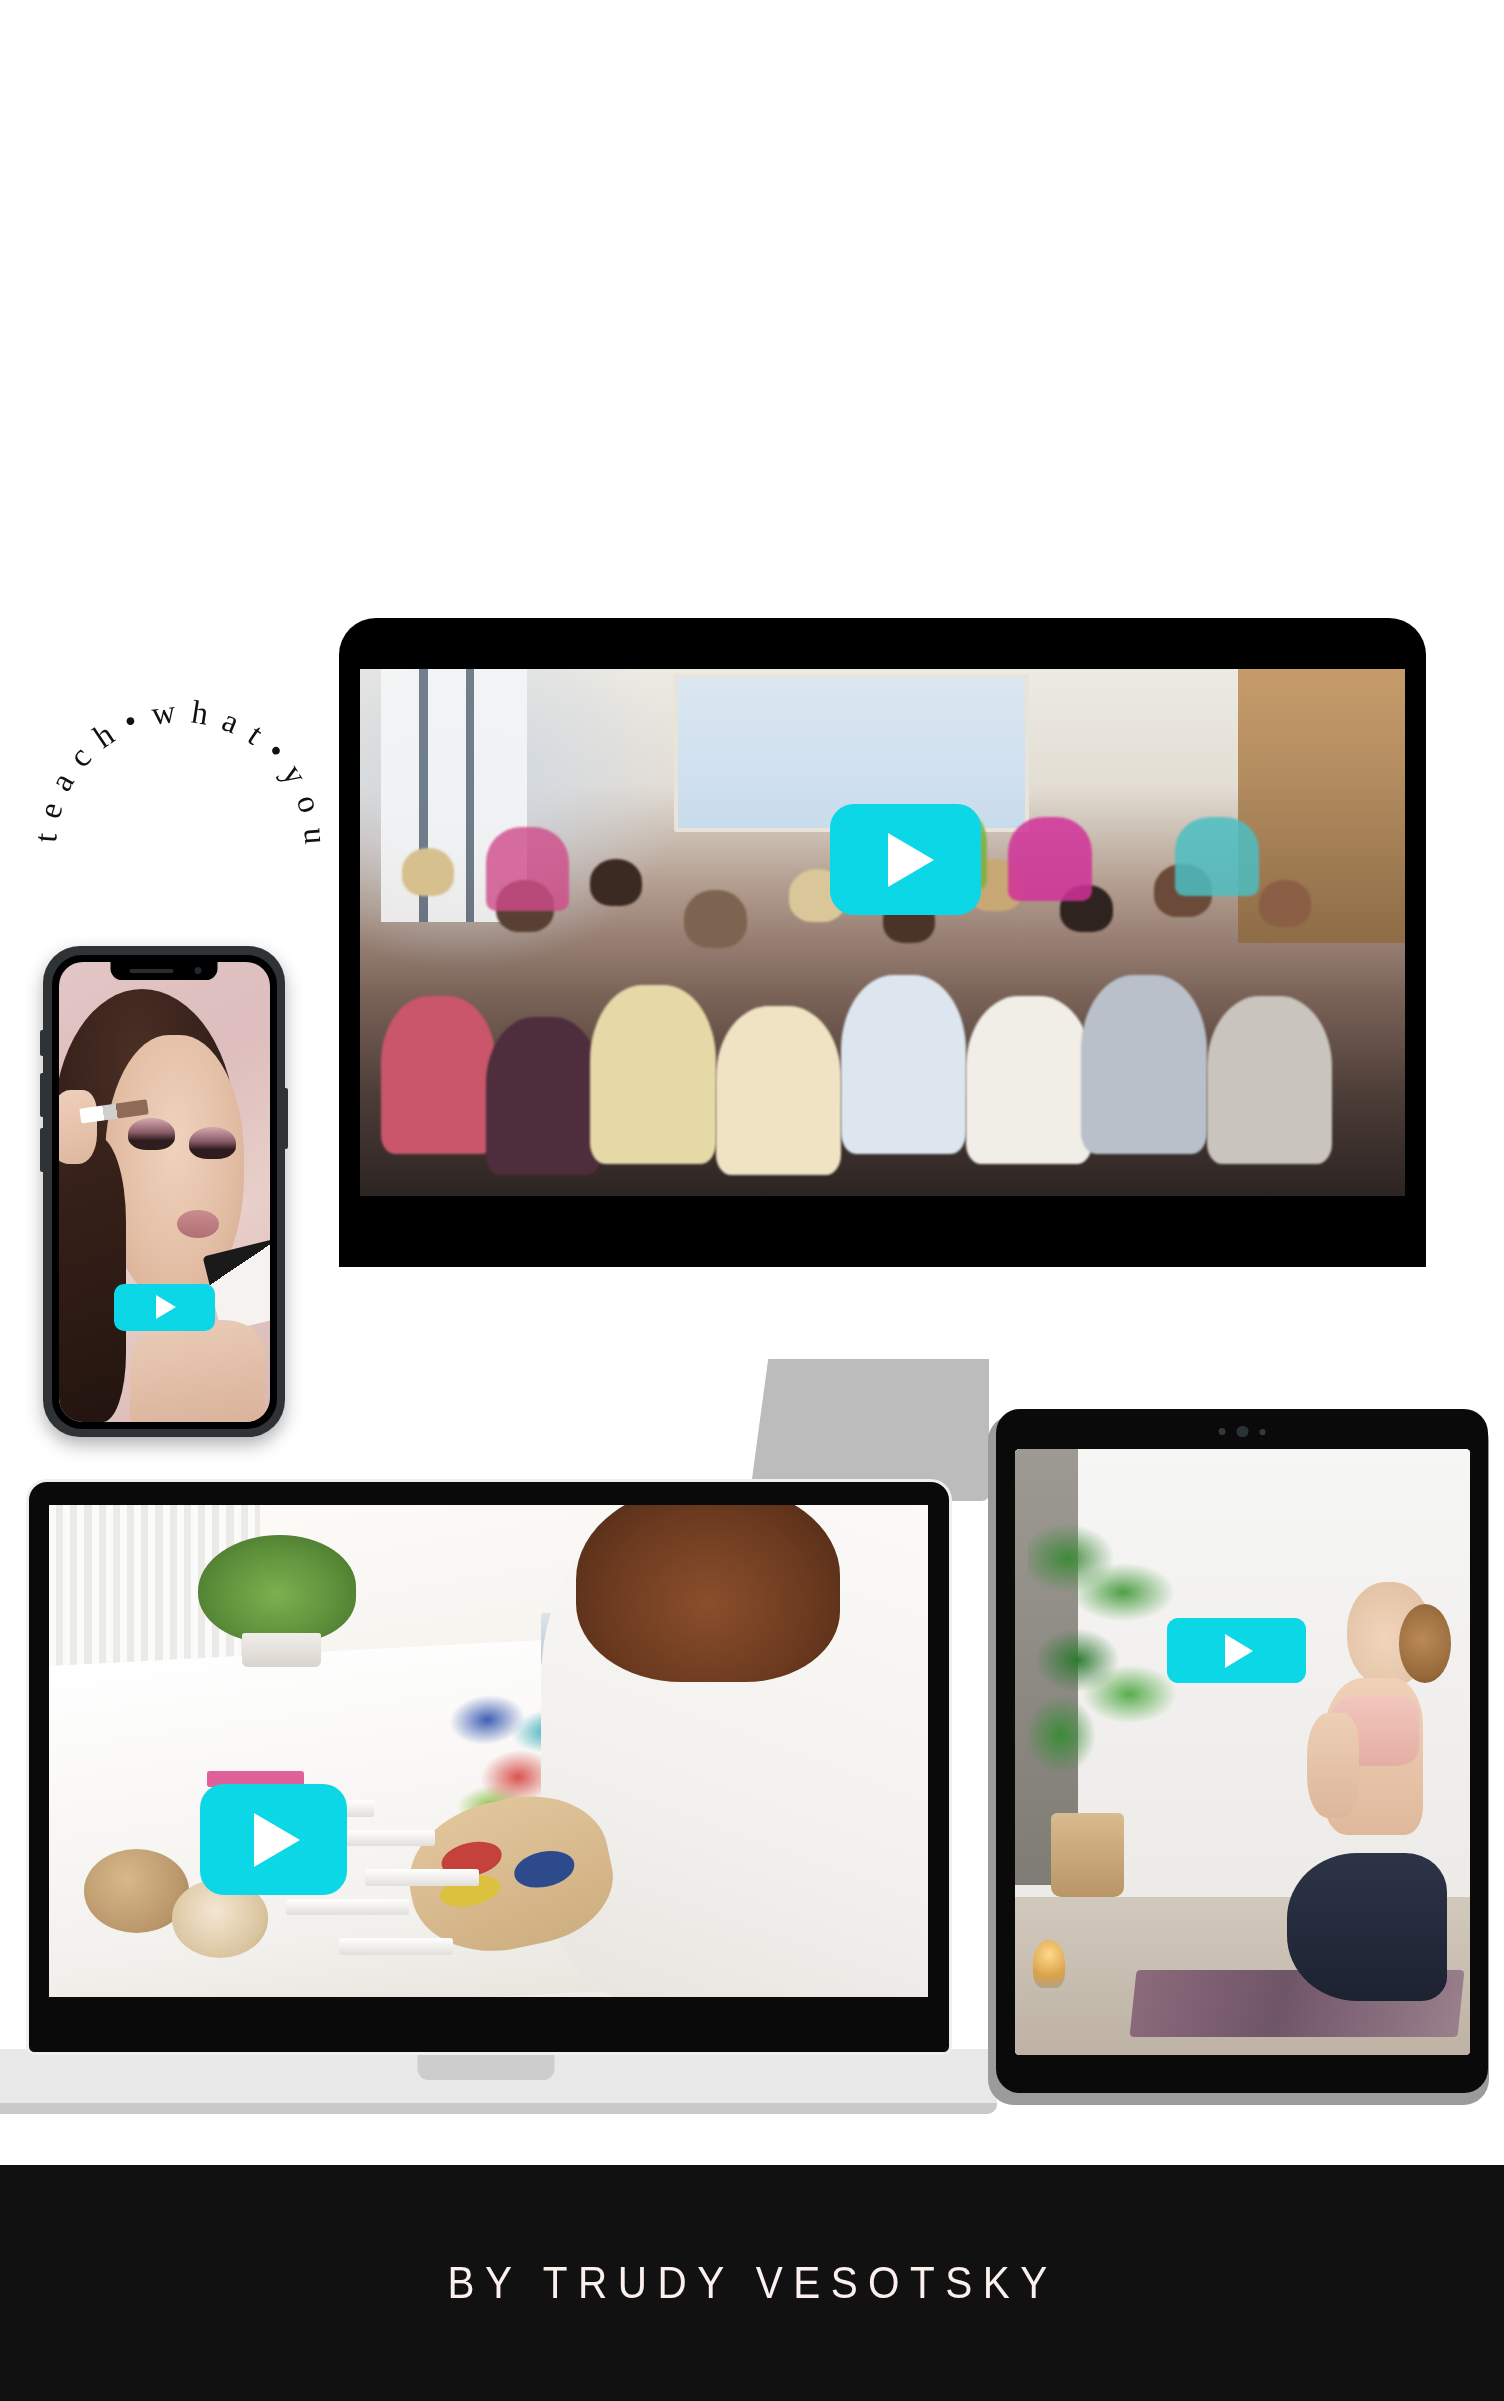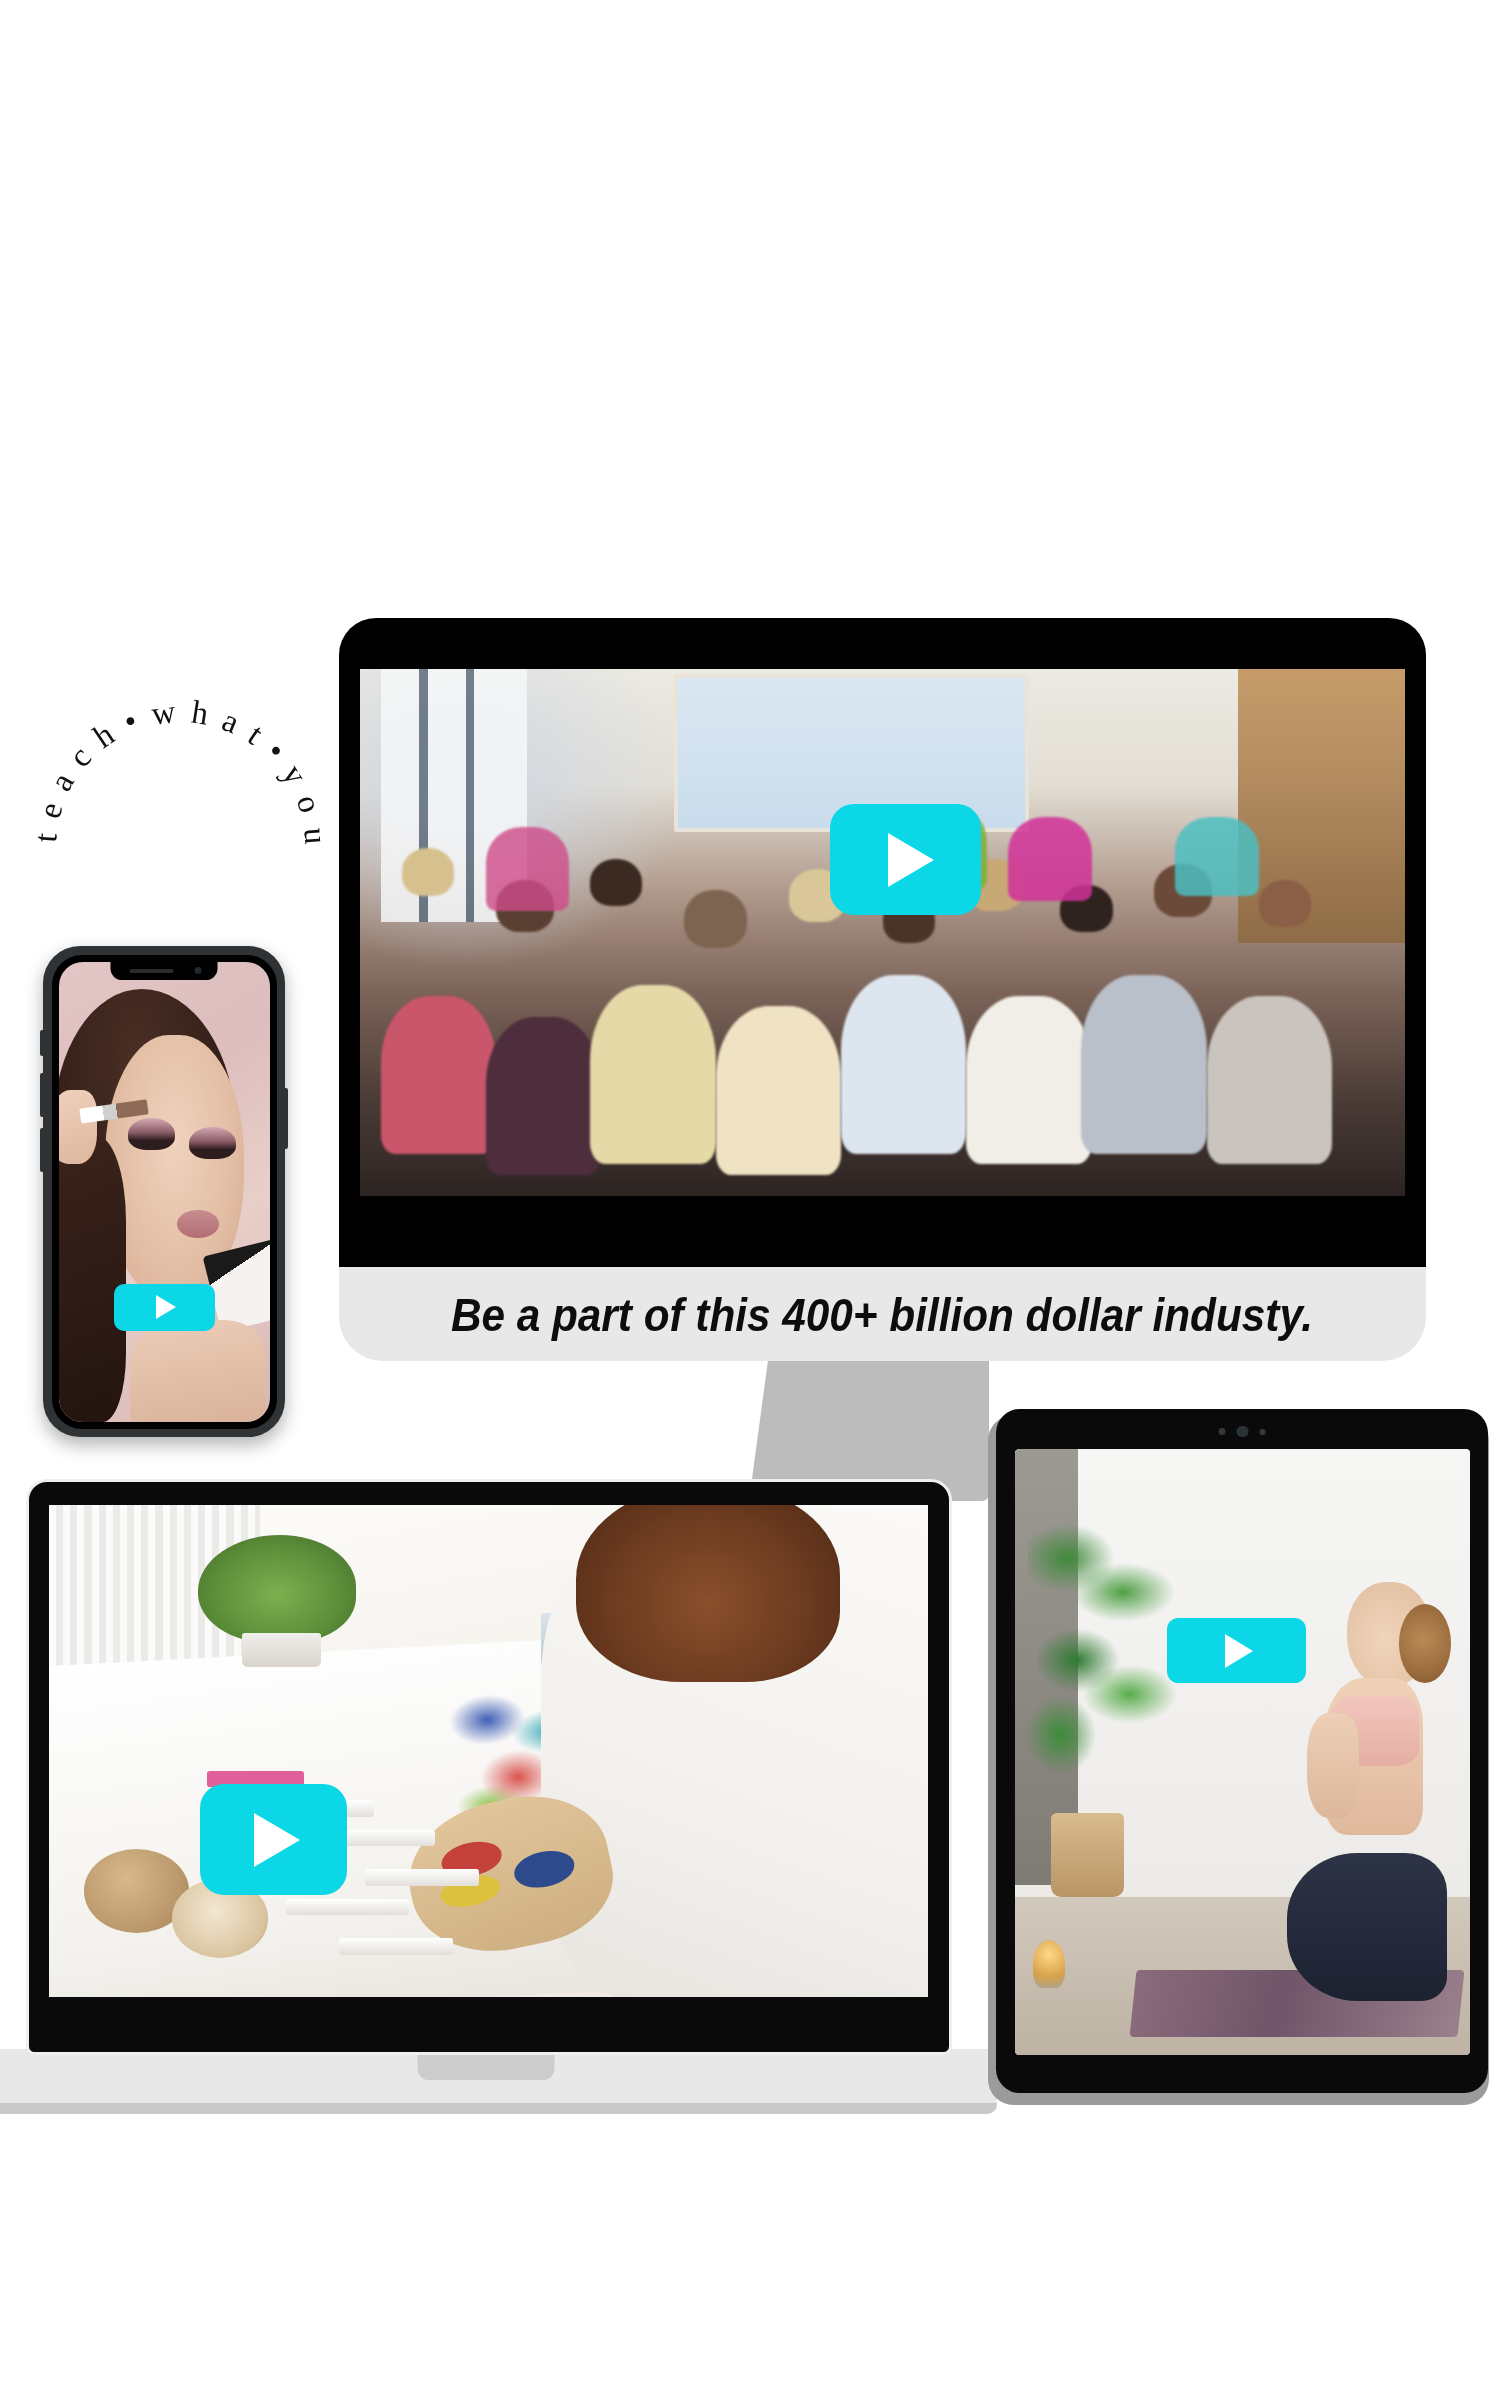--- a/index.html
+++ b/index.html
@@ -589,23 +589,20 @@
         <div class="aud-body" style="left:52%;top:26%;width:8%;height:16%;background:#7bb13e;opacity:.85;"></div>
         <div class="aud-body" style="left:62%;top:28%;width:8%;height:16%;background:#d2329a;opacity:.85;"></div>
         <div class="aud-body" style="left:78%;top:28%;width:8%;height:15%;background:#4dbfc2;opacity:.85;"></div>
       </div>
       <div class="play-btn">
         <span class="tri"></span>
       </div>
     </div>
   </div>
 
-  <div class="tagline-banner">
-    <span class="tagline-text">Be a part of this 400+ billion dollar industy.</span>
-  </div>
 
   <div class="phone">
     <div class="phone-btn mute"></div>
     <div class="phone-btn vup"></div>
     <div class="phone-btn vdn"></div>
     <div class="phone-btn pwr"></div>
     <div class="phone-inner">
       <div class="phone-screen">
         <div class="photo photo-makeup">
           <div class="mk-hair"></div>
@@ -689,15 +686,18 @@
       <div class="play-btn">
         <span class="tri"></span>
       </div>
     </div>
   </div>
   <div class="laptop-base">
     <span class="notch"></span>
     <span class="lip"></span>
   </div>
 
+  <div class="footer-band">
+    <span class="author">BY TRUDY VESOTSKY</span>
+  </div>
 
 </div>
 
 
 </body></html>

